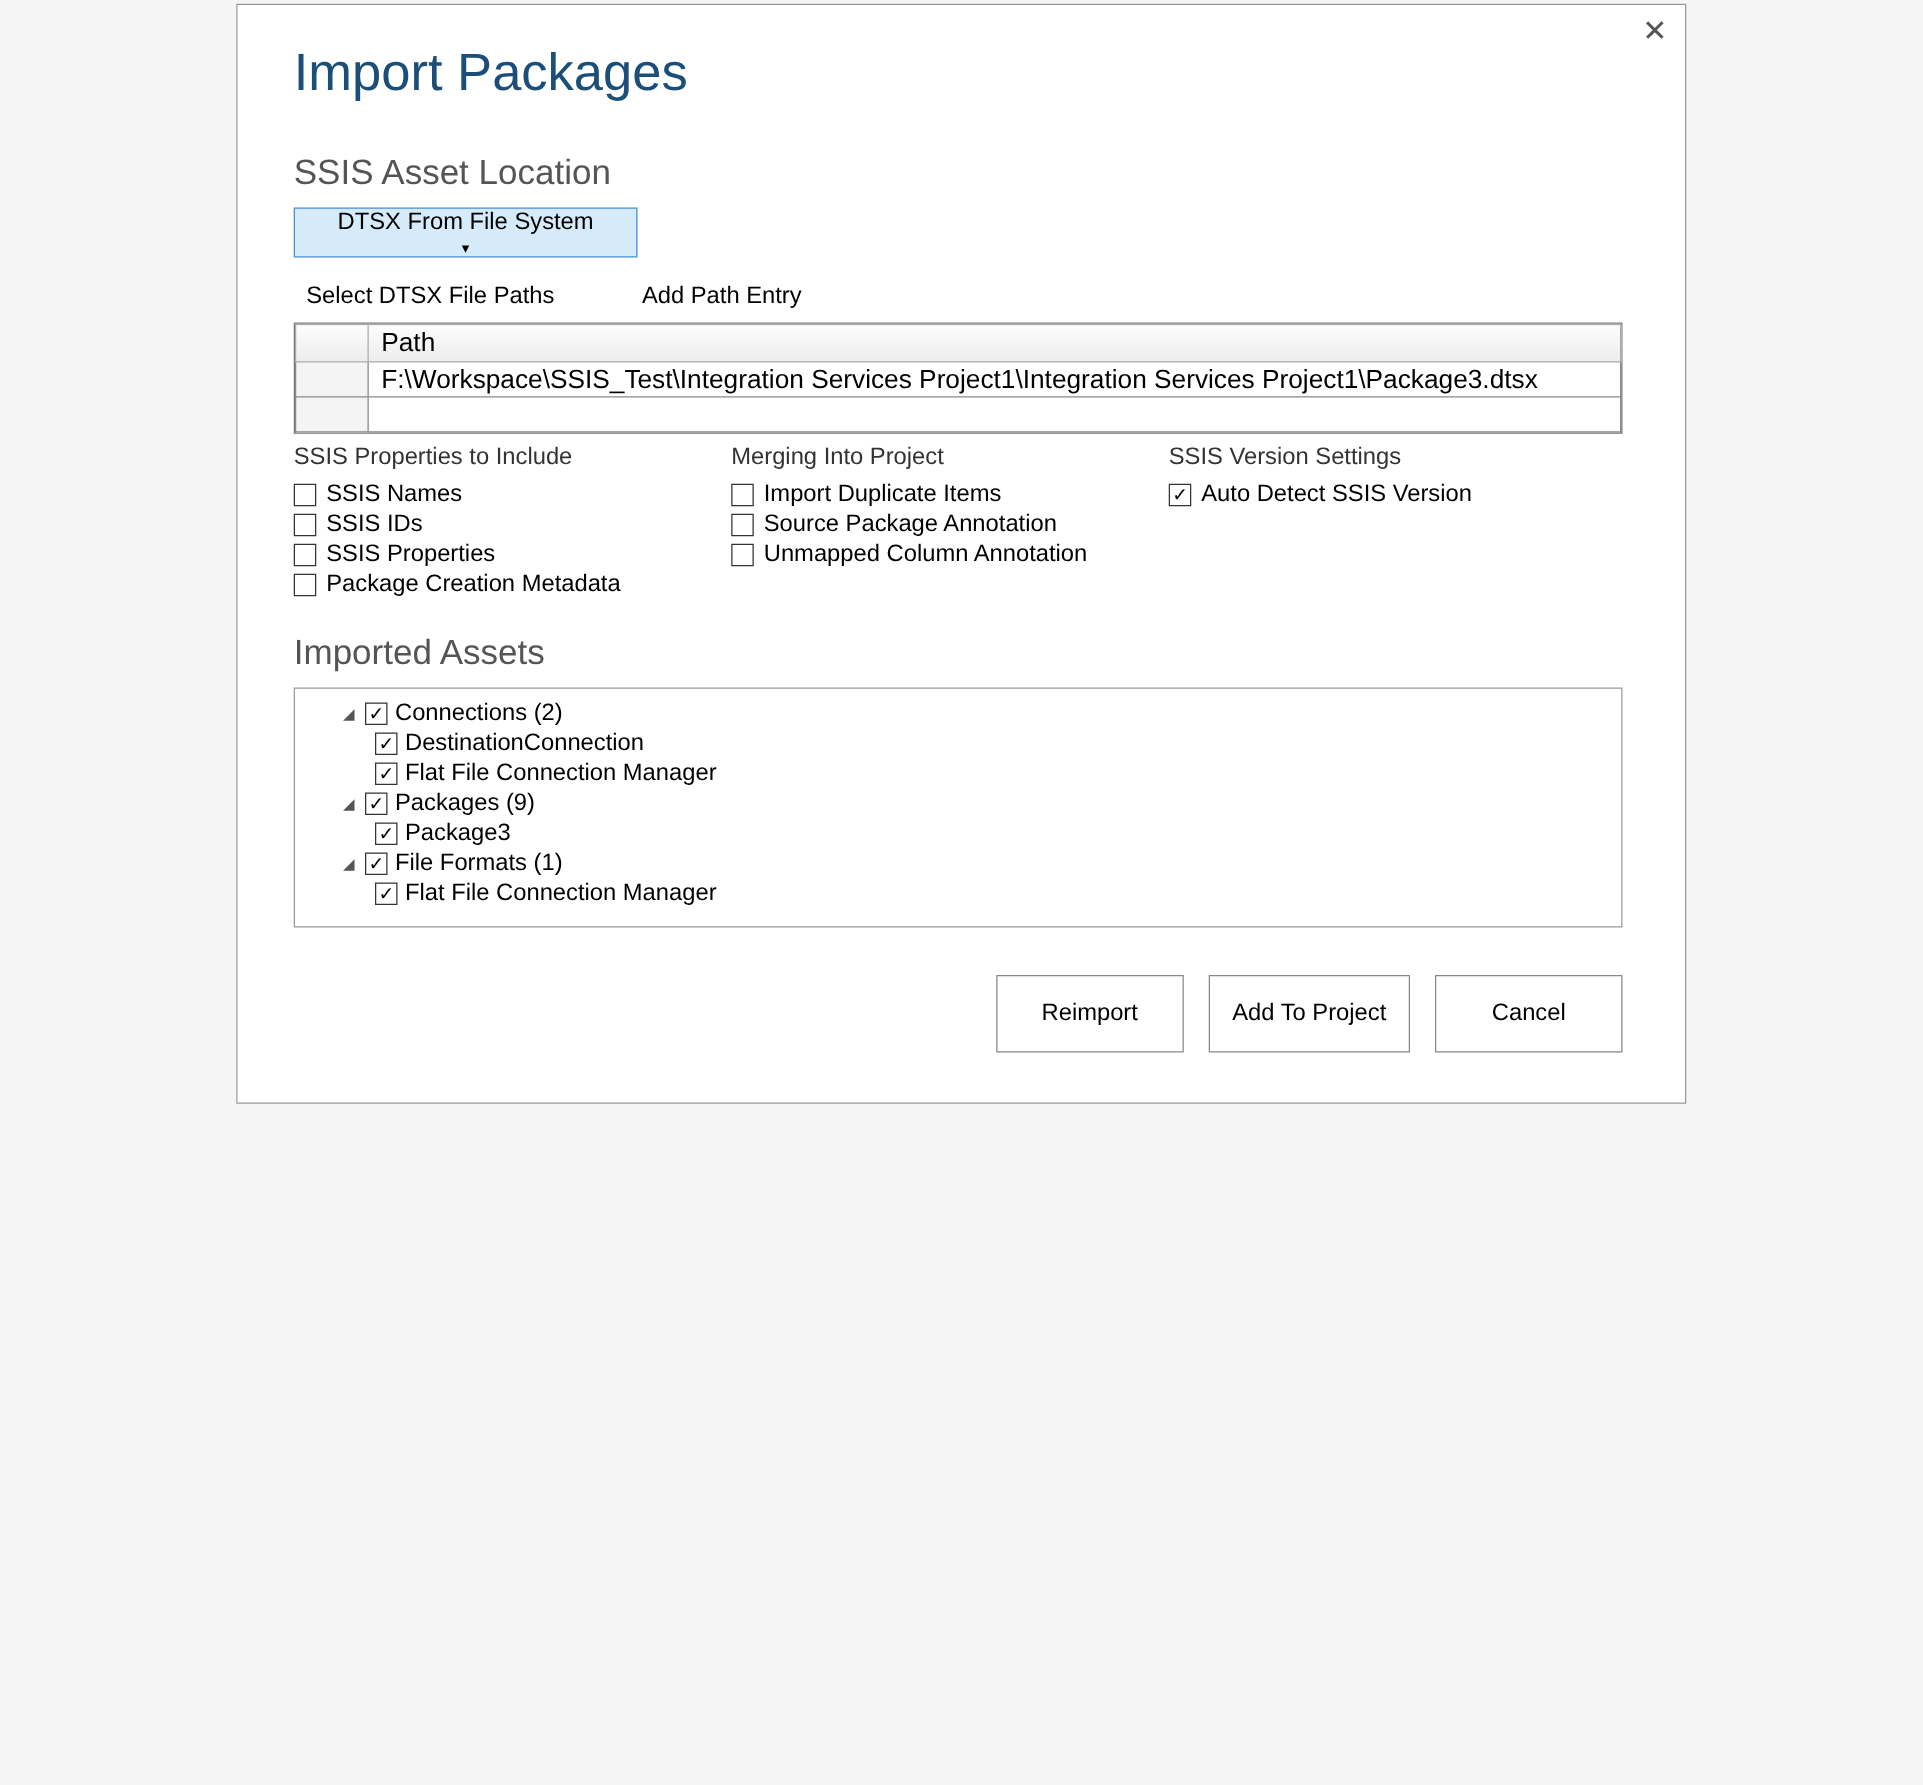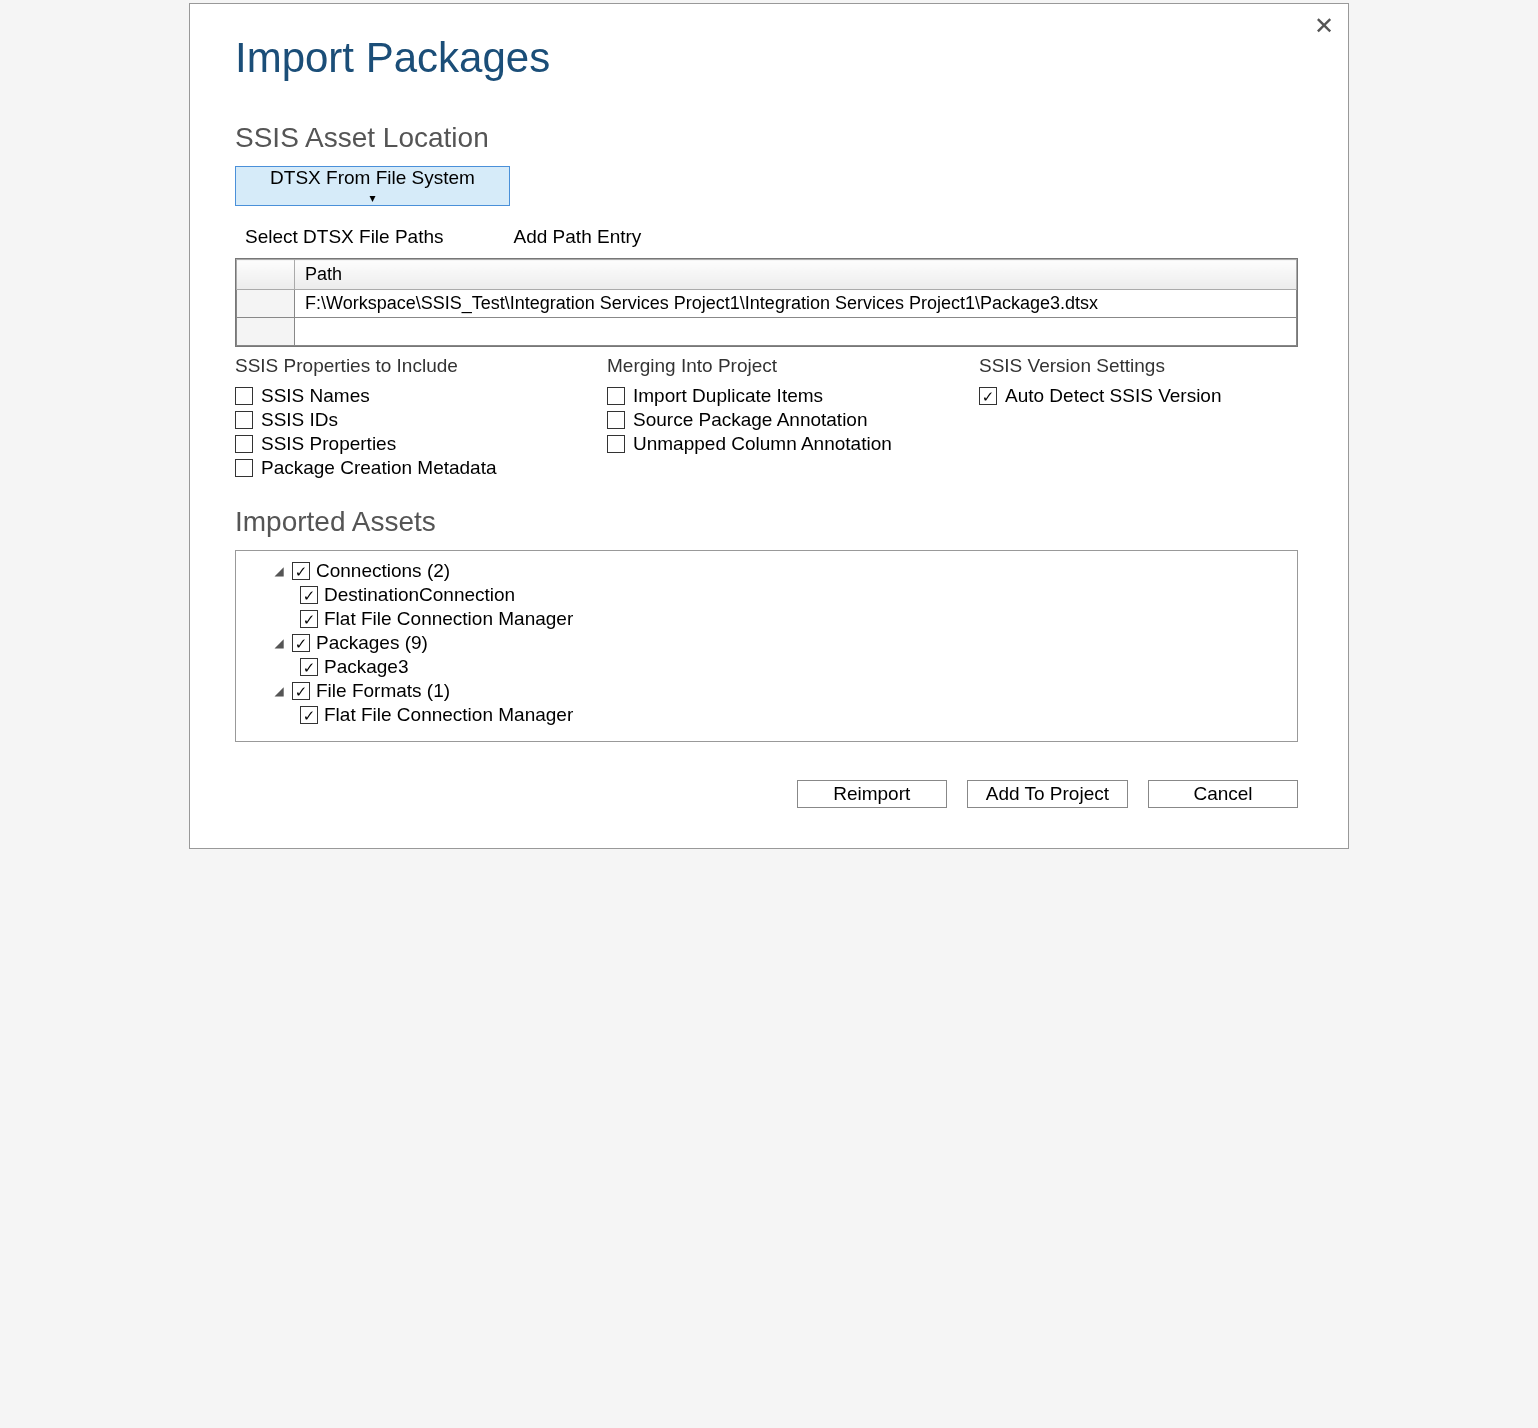--- a/index.html
+++ b/index.html
@@ -66,21 +66,21 @@
       color: #000;
       padding-left: 10px;
     }
     .path-actions span { cursor: pointer; }
     .grid {
       border: 1px solid #777;
     }
     .grid table {
       width: 100%;
       border-collapse: collapse;
-      font-size: 18px;
+      font-size: 21px;
     }
     .grid th {
       background: linear-gradient(#fdfdfd, #ececec);
       text-align: left;
       font-weight: normal;
       border: 1px solid #aaa;
       height: 30px;
       padding-left: 10px;
     }
     .grid th.row-header-col { width: 58px; }
@@ -89,21 +89,21 @@
       height: 28px;
       padding-left: 10px;
       margin-top: 32px;
     }
     .grid td.row-header {
       background: #f4f4f4;
       width: 58px;
     }
     .opts-columns {
       display: flex;
-      gap: 82px;
+      gap: 60px;
       margin-top: 8px;
     }
     .opts-col {
       min-width: 290px;
     }
     .opts-col-title {
       font-size: 19px;
       color: #333;
       margin-bottom: 8px;
     }
@@ -151,21 +151,21 @@
     .tree-indent-1 { padding-left: 22px; }
     .tree-indent-2 { padding-left: 50px; }
     .button-row {
       display: flex;
       justify-content: flex-end;
       gap: 20px;
       margin-top: 38px;
     }
     .btn {
       min-width: 150px;
-      height: 28px;
+      height: 62px;
       border: 1px solid #888;
       background: #fff;
       font-size: 19px;
       display: inline-flex;
       align-items: center;
       justify-content: center;
       cursor: pointer;
       padding: 0 18px;
     }
   </style>

